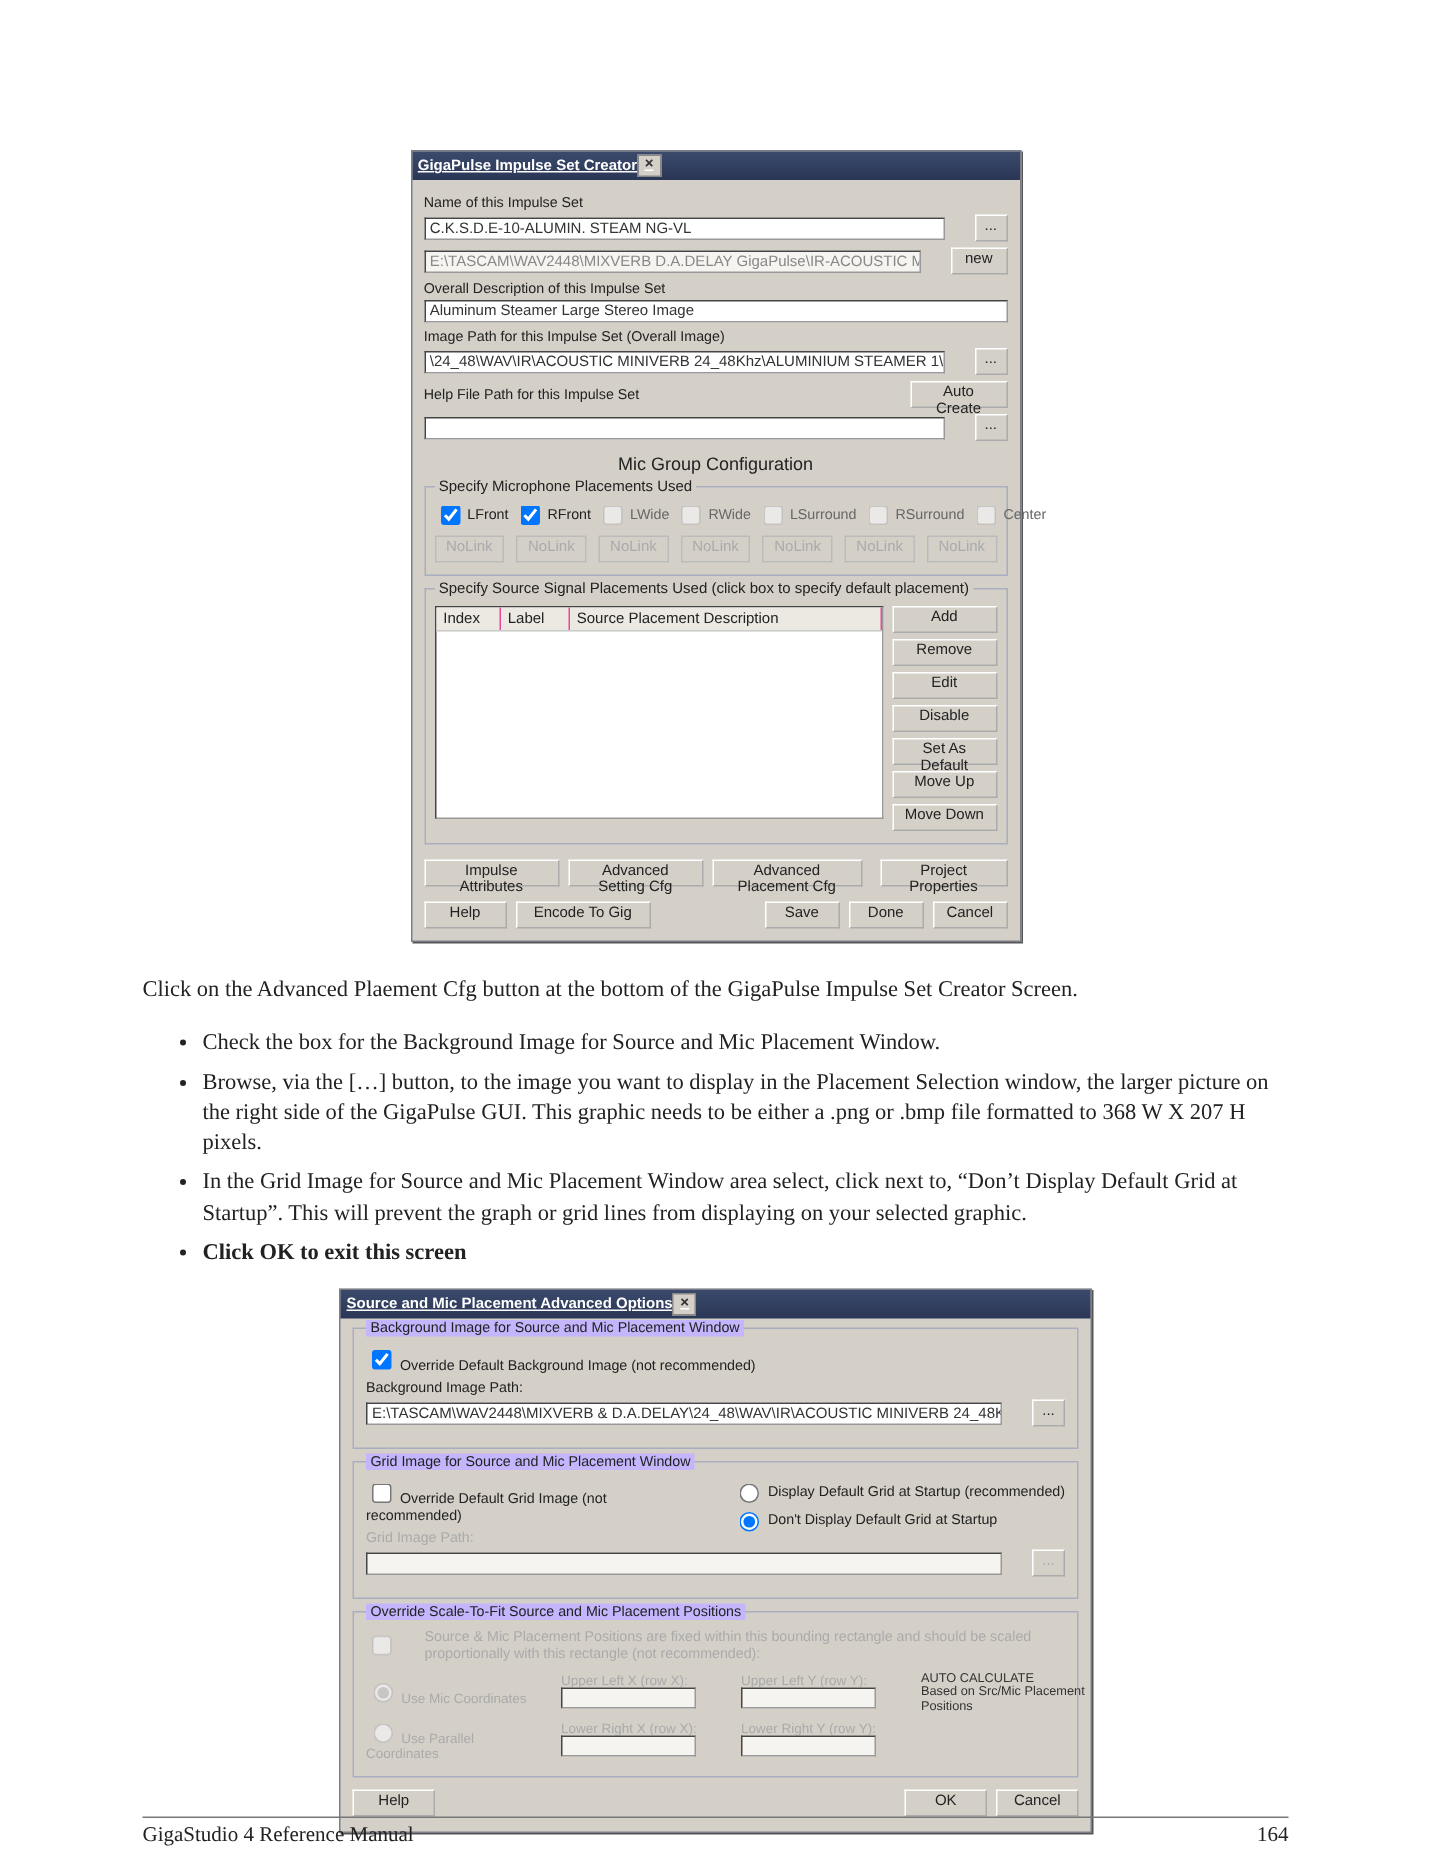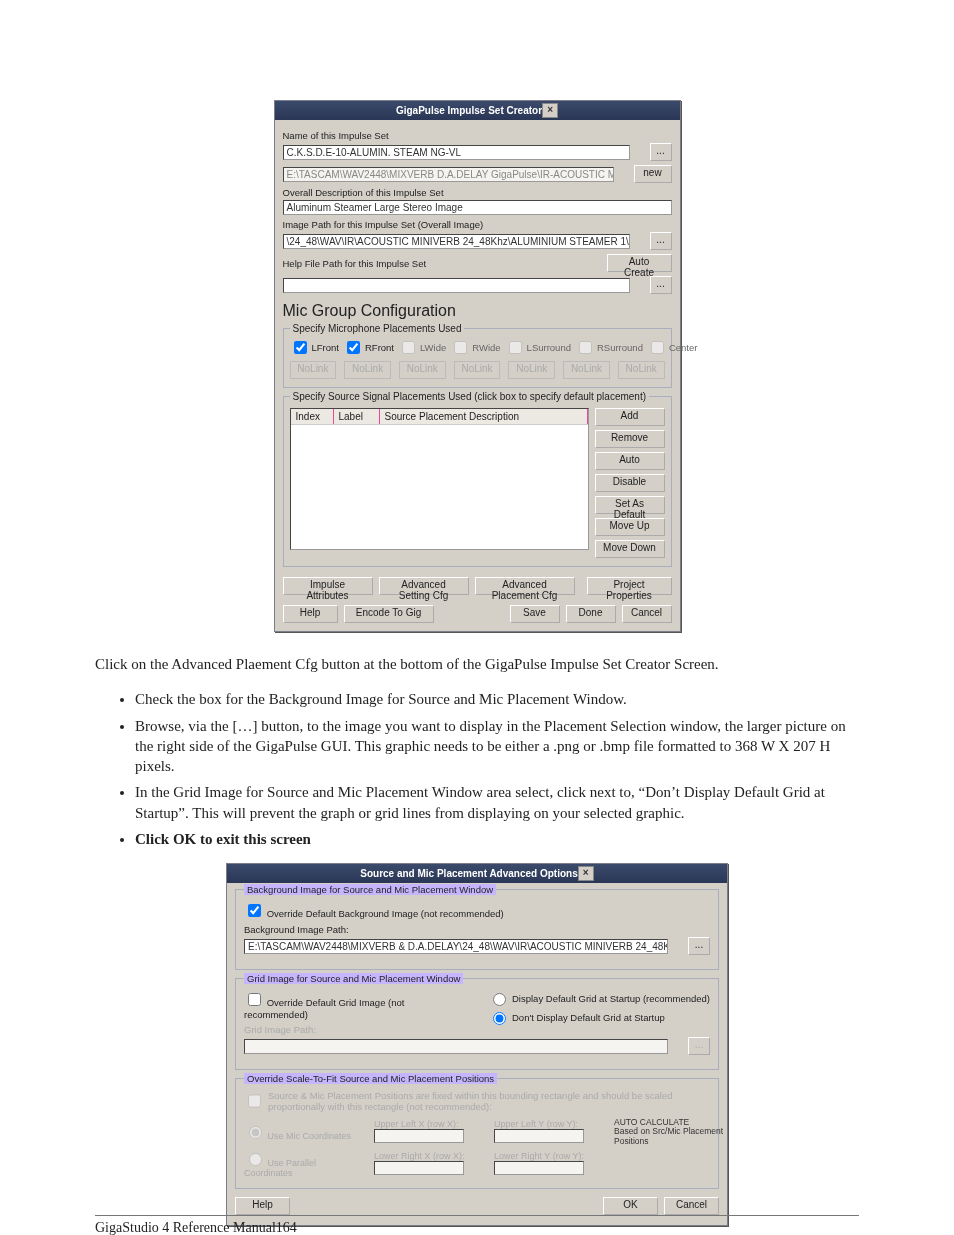--- a/index.html
+++ b/index.html
@@ -22,26 +22,27 @@
     font-size: 10px;
     color: #222;
     background: #d4d0c8;
     border: 1px solid #7b7d88;
     box-shadow: 1px 1px 0 #555;
     margin: 0 auto;
   }
   .dlg .titlebar {
     background: linear-gradient(#3b4a6b, #2a3656);
     color: #fff;
-    padding: 2px 16px;
-    display: flex;
-    justify-content: center;
+    padding: 2px 4px;
+    display: flex;
+    justify-content: flex-start;
     align-items: center;
     font-weight: bold;
     font-size: 10px;
+    text-decoration: underline;
   }
   .closebtn {
     background: #d4d0c8;
     color: #333;
     width: 14px;
     height: 13px;
     text-align: center;
     font-size: 10px;
     line-height: 12px;
     border: 1px solid #888;
@@ -140,22 +141,22 @@
   }
   .btncol .btn { width: 100%; }
   .bottom-row {
     display: flex;
     gap: 6px;
     margin-top: 10px;
     align-items: center;
   }
   .bottom-row .btn { min-width: 90px; }
   .mic-title {
-    text-align: left;
-    font-size: 16px;
+    text-align: center;
+    font-size: 12px;
     margin: 8px 0 0 0;
   }
 
   
   .dlg2 {
     width: 500px;
   }
   .dlg2 .body { padding: 6px 8px 10px 8px; }
   .fs2 {
     border: 1px solid #a9aebf;
@@ -201,20 +202,21 @@
   }
   .footer {
     position: absolute;
     bottom: 40px;
     left: 95px;
     right: 95px;
     border-top: 1px solid #777;
     padding-top: 4px;
     font-size: 14px;
     display: flex;
+    justify-content: space-between;
   }
 </style>
 </head>
 <body>
 
 <div class="page">
 
   <div class="dlg" style="width:405px;">
     <div class="titlebar">
       <span>GigaPulse Impulse Set Creator</span>
@@ -299,21 +301,21 @@
           <div class="tablebox">
             <div class="tablehead">
               <span class="th" style="width:32px">Index</span>
               <span class="th" style="width:35px">Label</span>
               <span class="th" style="flex:1">Source Placement Description</span>
             </div>
           </div>
           <div class="btncol">
             <span class="btn">Add</span>
             <span class="btn">Remove</span>
-            <span class="btn">Auto</span>
+            <span class="btn">Edit</span>
             <span class="btn">Disable</span>
             <span class="btn">Set As Default</span>
             <span class="btn">Move Up</span>
             <span class="btn">Move Down</span>
           </div>
         </div>
       </div>
 
       <div class="bottom-row">
         <span class="btn">Impulse Attributes</span>
@@ -381,21 +383,21 @@
         </div>
         <div class="row">
           <span class="textbox disabled" style="flex:1"></span>
           <span class="btn small" style="color:#aaa;">...</span>
         </div>
       </div>
 
       <div class="fs2">
         <span class="lg">Override Scale-To-Fit Source and Mic Placement Positions</span>
         <div style="margin-top:-8px;">
-          <label class="disabled-text" style="display:flex;gap:4px;">
+          <label class="disabled-text" style="display:flex;gap:19px;">
               <input type="checkbox" disabled="" style=""> 
               <span>Source &amp; Mic Placement Positions are fixed within this bounding rectangle and should be scaled proportionally with this rectangle (not recommended):</span>
             </label>
           <div class="coord-grid" style="margin-top:6px;">
             <label><input type="radio" name="c1" checked="" disabled="" style=""> <span>Use Mic Coordinates</span></label>
             <div>
               <div>Upper Left X (row X):</div>
               <span class="textbox disabled"></span>
             </div>
             <div>

